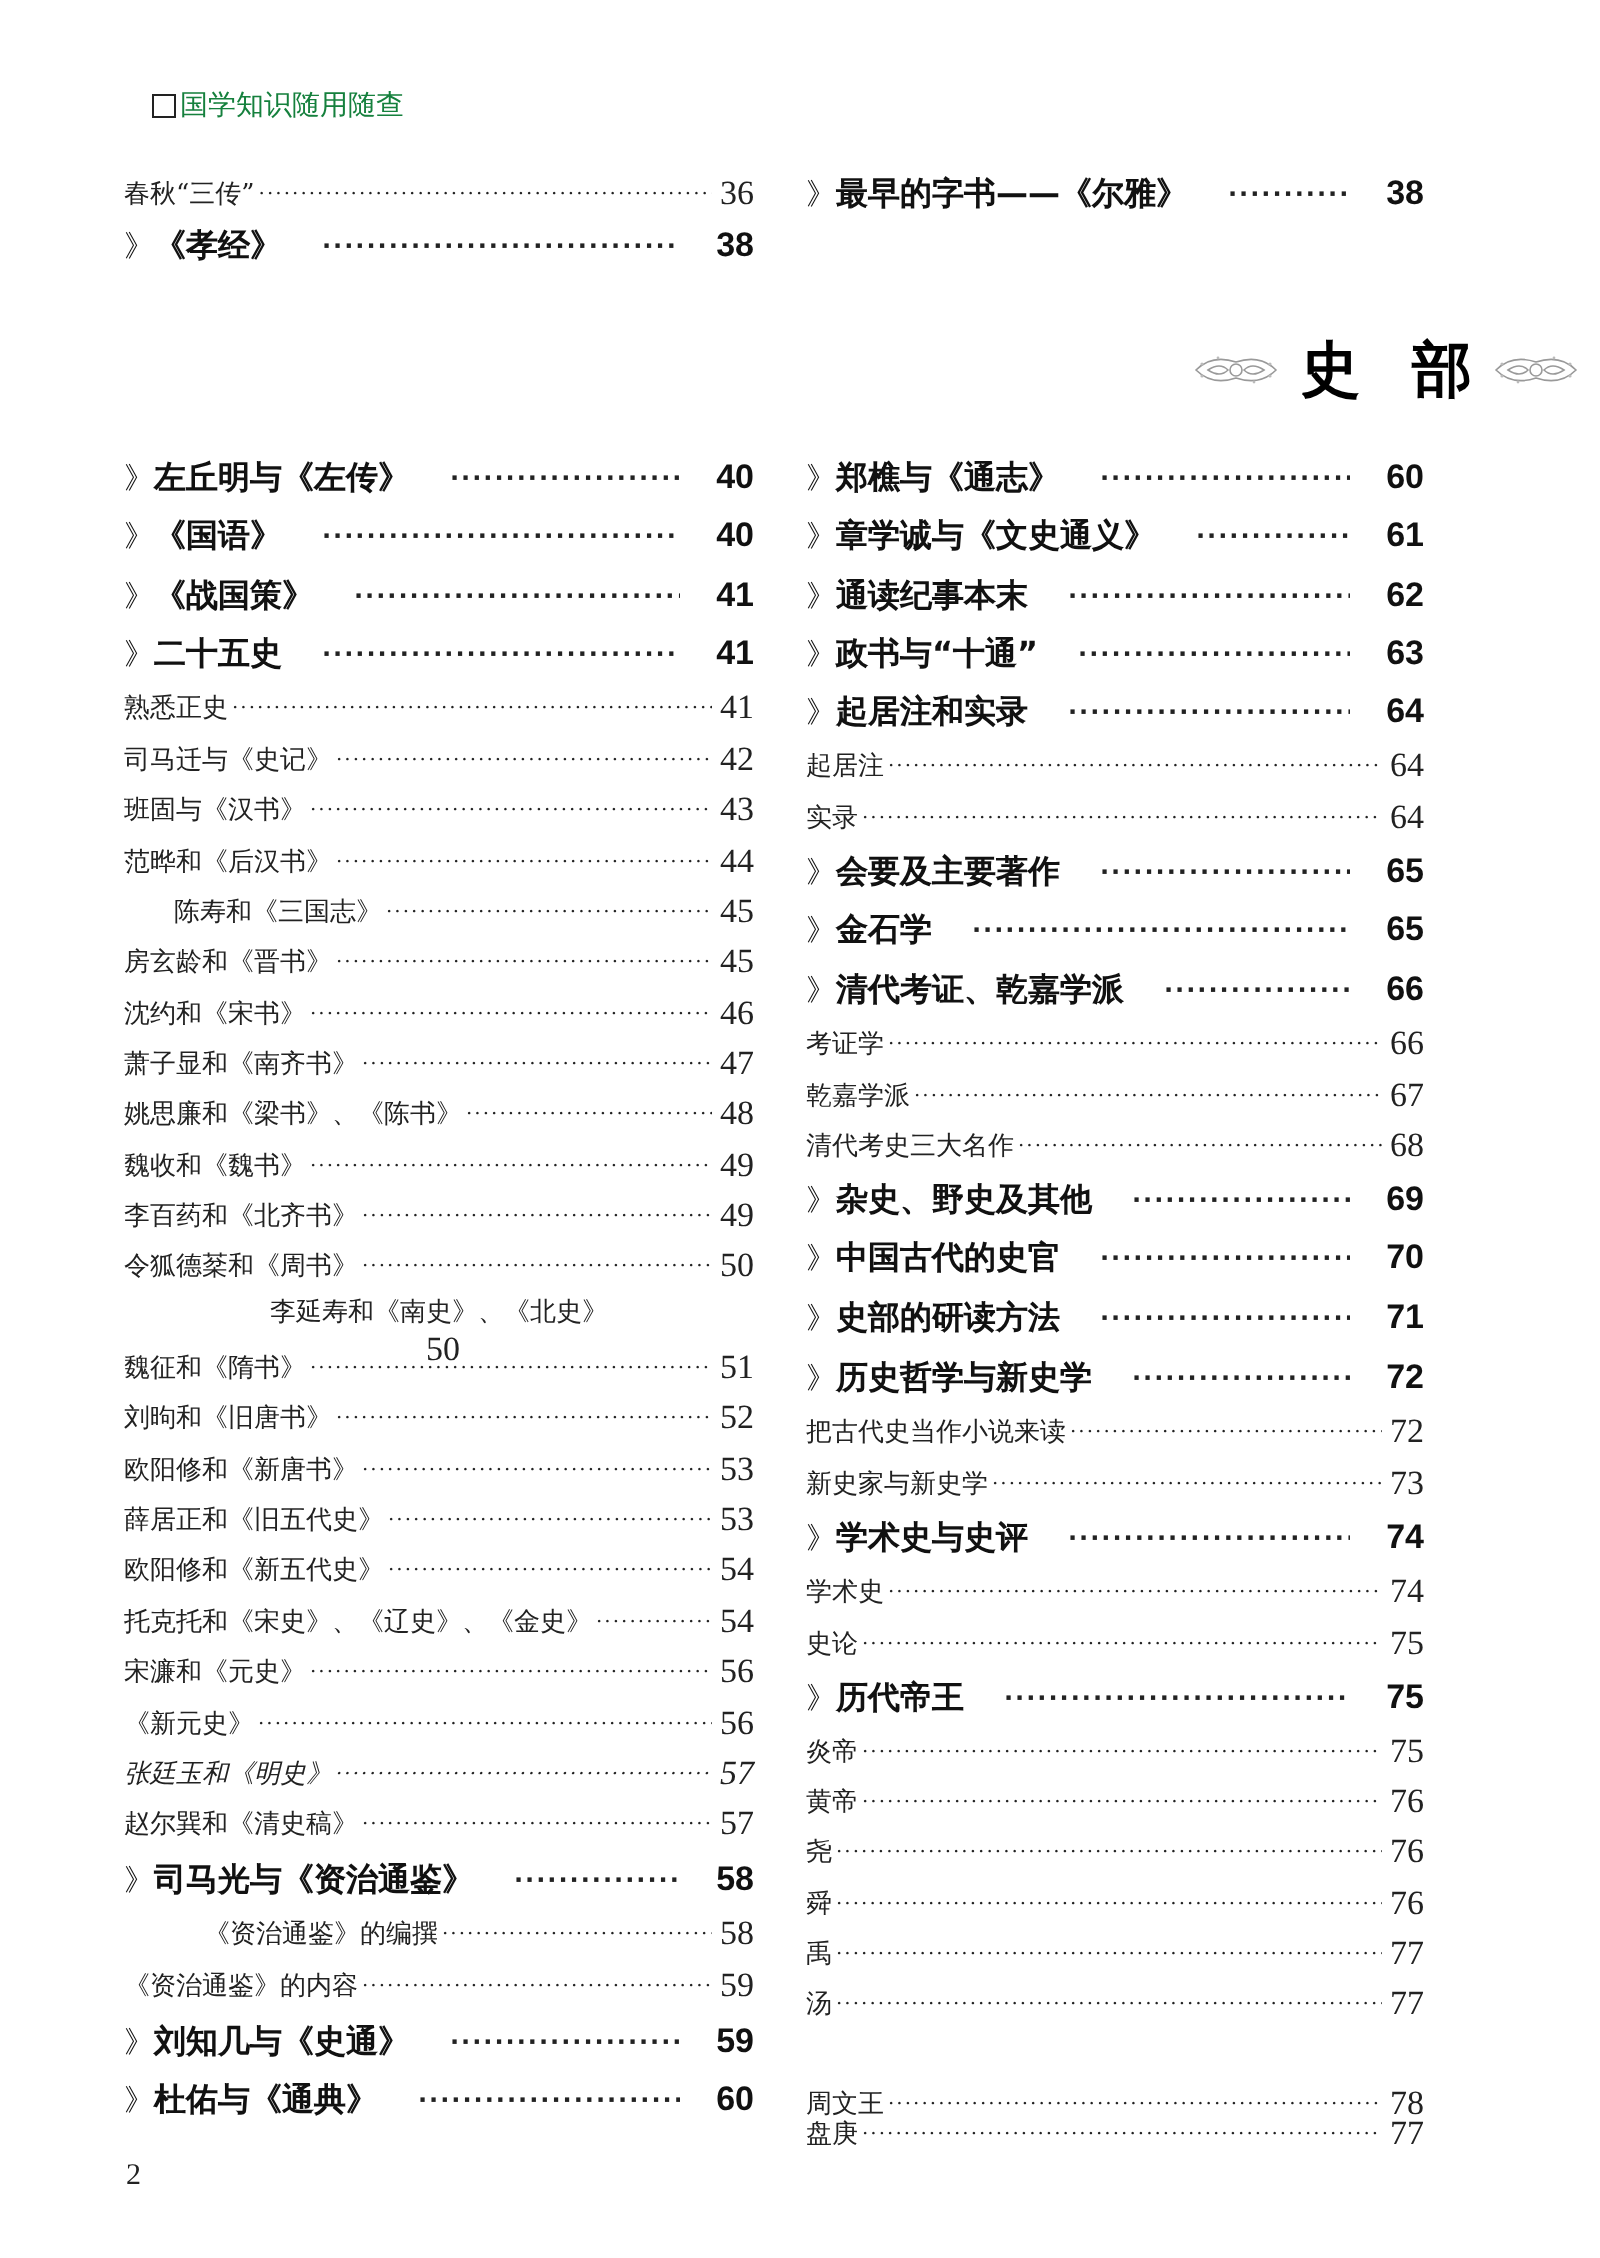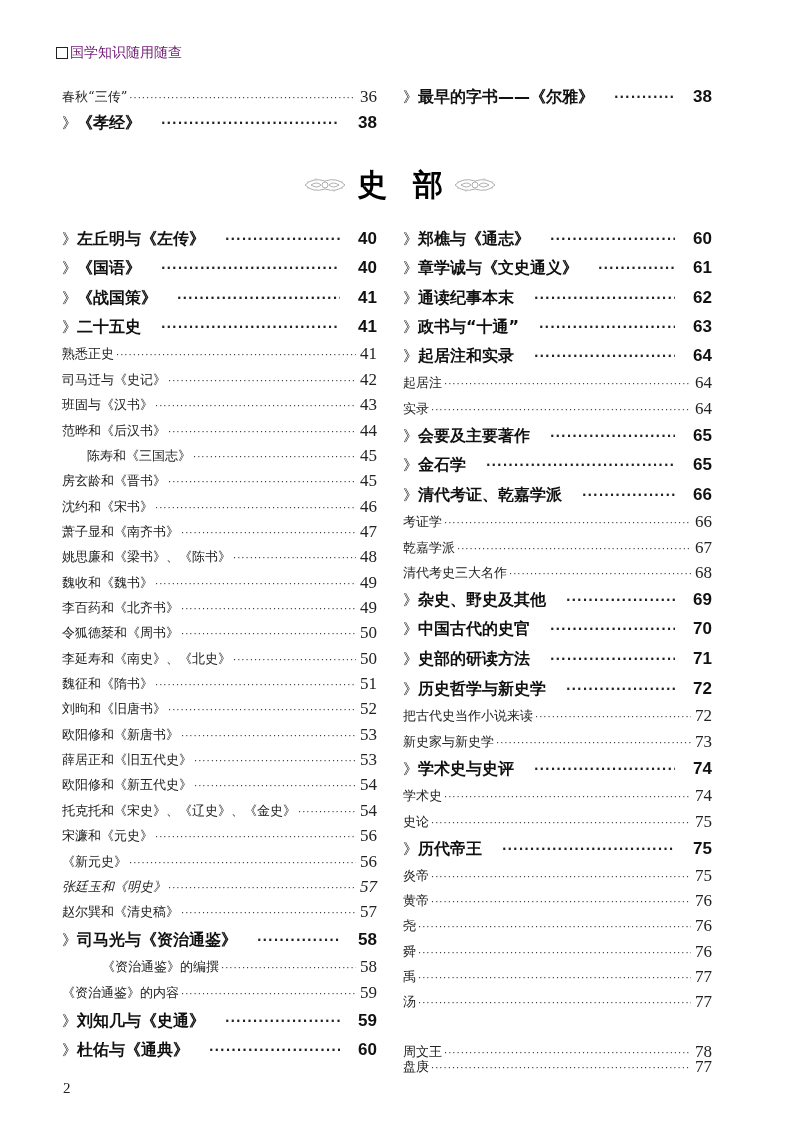--- a/index.html
+++ b/index.html
@@ -1,31 +1,31 @@
 <!DOCTYPE html>
 <html><head>
 <meta charset="utf-8">
 <style>
   html, body { margin:0; padding:0; }
   body { width:800px; height:1129px; background:#ffffff; position:relative; overflow:hidden; color:#111; }
-  .header { position:absolute; left:56px; top:44px; font-family:"DejaVu Sans", sans-serif; font-size:14px; color:#701a75; display:flex; align-items:center; }
+  .header { position:absolute; left:76px; top:44px; font-family:"DejaVu Sans", sans-serif; font-size:14px; color:#15803d; display:flex; align-items:center; }
   .header .box { display:inline-block; width:10px; height:10px; border:1.5px solid #222; margin-right:2px; }
   .col { position:absolute; }
   .row { position:absolute; left:0; right:0; display:flex; align-items:center; white-space:nowrap; }
   .row .lbl { flex:0 0 auto; }
   .row .dots { flex:1 1 auto; overflow:hidden; letter-spacing:1px; color:#222; padding:0 2px; }
   .row .pg { flex:0 0 auto; text-align:right; }
   .major { height:30px; font-family:"DejaVu Sans", sans-serif; font-weight:bold; font-size:16px; color:#111; }
   .major .dots { font-size:12px; font-weight:bold; margin-left:18px; margin-right:18px; }
   .major .pg { font-family:"Liberation Sans", sans-serif; font-size:17px; font-weight:bold; }
   .major .mark { font-weight:normal; font-size:15px; margin-right:0px; }
   .minor { height:24px; font-family:"DejaVu Serif", serif; font-size:13px; color:#222; }
   .minor .dots { font-size:10px; }
   .minor .pg { font-family:"Liberation Serif", serif; font-size:17px; margin-left:4px; }
-  .section-title { position:absolute; left:0; width:800px; top:163px; height:44px; display:flex; justify-content:center; align-items:center; }
+  .section-title { position:absolute; left:0; width:800px; top:163px; height:44px; display:flex; justify-content:flex-end; align-items:center; }
   .section-title .t { font-family:"DejaVu Serif", serif; font-weight:bold; font-size:30px; color:#000; letter-spacing:26px; margin-right:-26px; }
   .orn { width:44px; height:20px; margin:0 10px; }
   .page-num { position:absolute; left:63px; top:1080px; font-family:"Liberation Serif", serif; font-size:15px; color:#222; }
 </style>
 </head>
 <body>
 
 <div class="header">
   <span class="box"></span>
   <span>国学知识随用随查</span>
@@ -167,21 +167,21 @@
     <div class="row minor" style="top: 596px;">
       <span class="lbl">李百药和《北齐书》</span>
       <span class="dots">························································································································</span>
       <span class="pg">49</span>
     </div>
     <div class="row minor" style="top: 621px;">
       <span class="lbl">令狐德棻和《周书》</span>
       <span class="dots">························································································································</span>
       <span class="pg">50</span>
     </div>
-    <div class="row minor" style="top: 647px;">
+    <div class="row minor" style="top: 647px; flex-direction: column;">
       <span class="lbl">李延寿和《南史》、《北史》</span>
       <span class="dots">························································································································</span>
       <span class="pg">50</span>
     </div>
     <div class="row minor" style="top: 672px;">
       <span class="lbl">魏征和《隋书》</span>
       <span class="dots">························································································································</span>
       <span class="pg">51</span>
     </div>
     <div class="row minor" style="top: 697px;">

